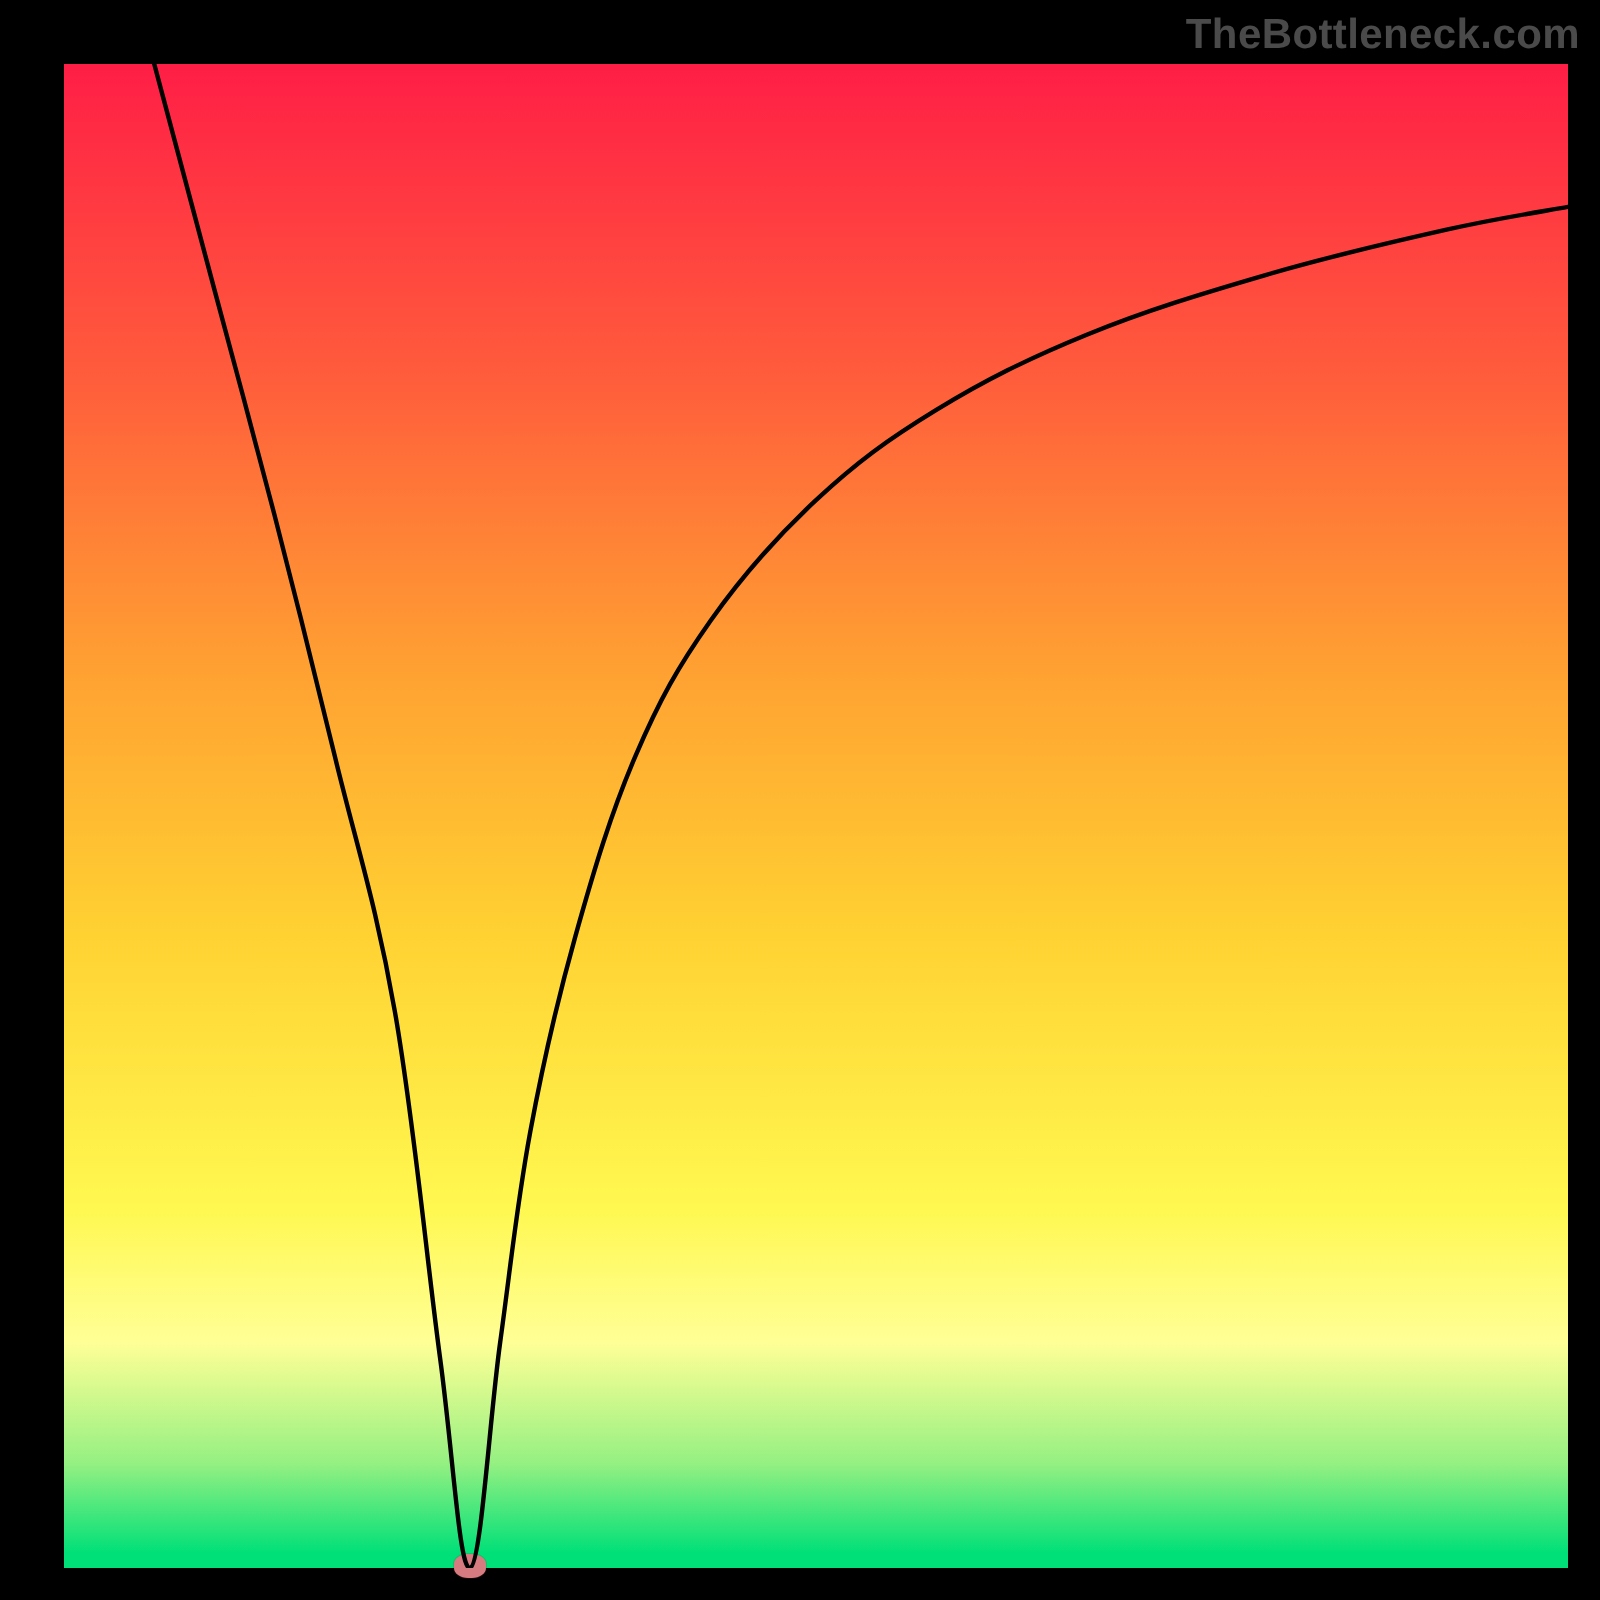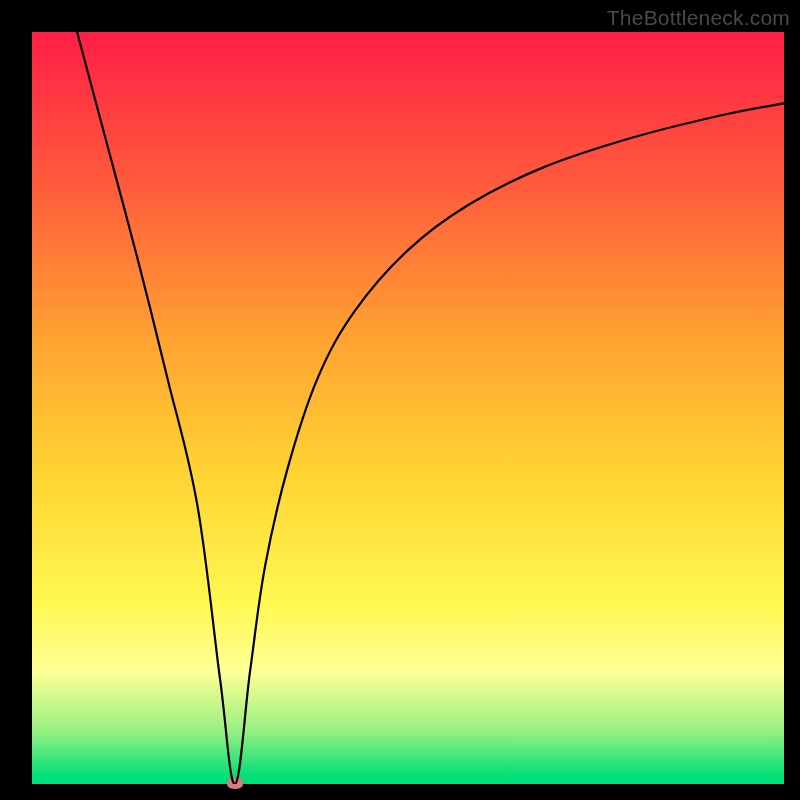--- a/index.html
+++ b/index.html
@@ -27,21 +27,21 @@
       rgb(150, 240, 130) 93%,
       rgb(0, 224, 120) 99%,
       rgb(0, 224, 120) 100%);
 }
 .watermark {
   position: absolute;
   top: 6px;
   right: 10px;
   color: #4a4a4a;
   font-size: 21px;
-  font-weight: 400;
+  font-weight: 700;
   letter-spacing: 0.2px;
   z-index: 30;
 }
 svg.curve {
   position: absolute;
   left: 0;
   top: 0;
   width: 752px;
   height: 752px;
   z-index: 10;

